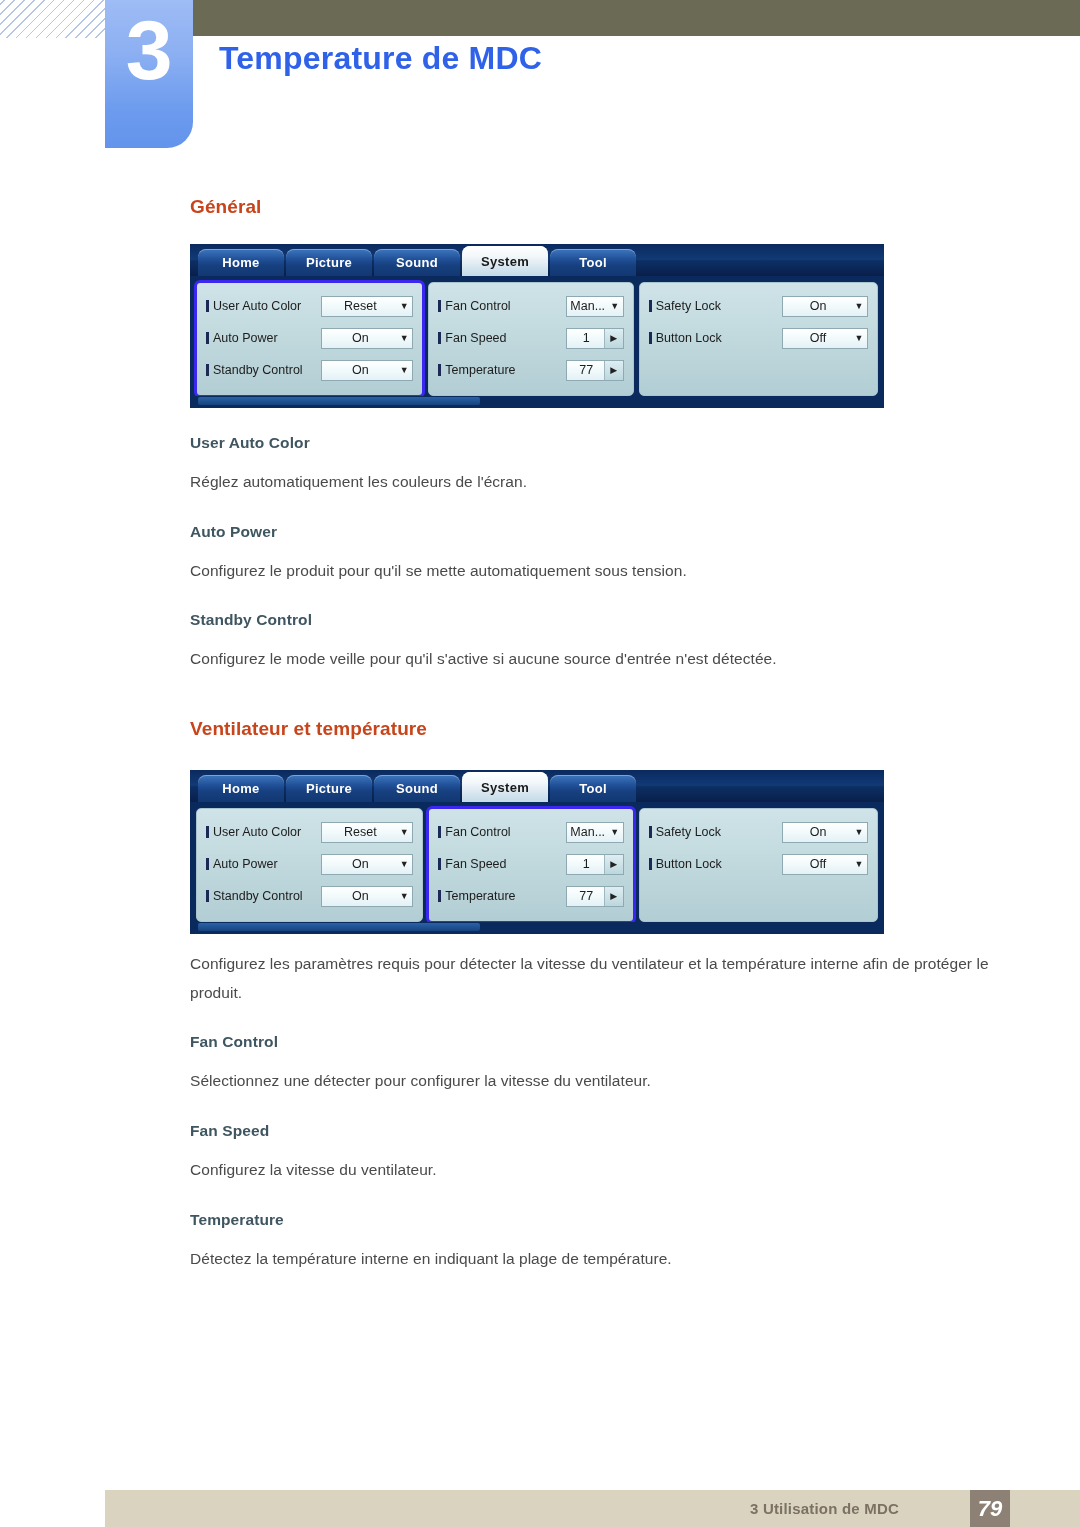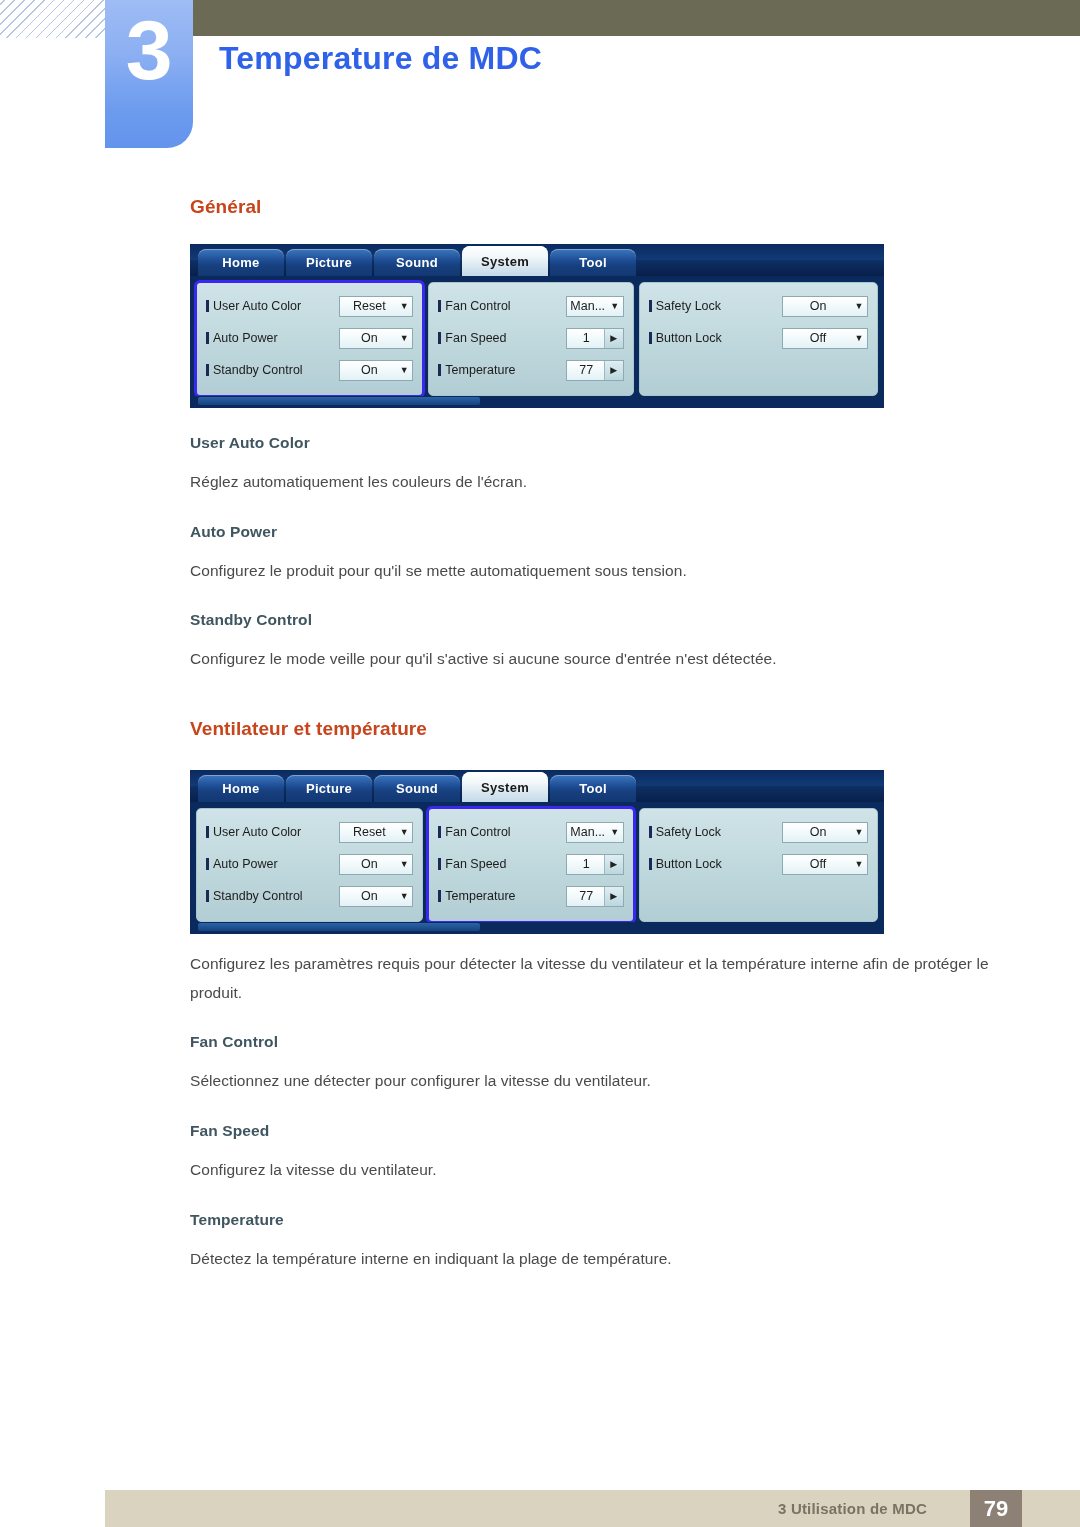--- a/index.html
+++ b/index.html
@@ -215,21 +215,21 @@
   }
   .mdc-field.spin .caret {
     background: linear-gradient(to bottom, #dfeef2 0%, #bcd7de 100%);
     border-left: 1px solid #9fb8c0;
     height: 100%;
     display: flex;
     align-items: center;
     justify-content: center;
     width: 18px;
   }
-  .w-select-a { width: 74px; }
+  .w-select-a { width: 92px; }
   .w-select-b { width: 58px; }
   .w-select-c { width: 86px; }
   .mdc-foot {
     position: relative;
     height: 12px;
     background: #0a2a5e;
   }
   .mdc-scroll {
     position: absolute;
     left: 8px;
@@ -244,37 +244,38 @@
   .footer-band {
     position: absolute;
     left: 105px;
     top: 1490px;
     width: 975px;
     height: 37px;
     background: #d9d3c0;
   }
   .footer-text {
     position: absolute;
-    right: 153px;
+    right: 181px;
     top: 1500px;
     font-size: 15px;
     font-weight: bold;
     color: #7c7163;
     letter-spacing: 0.2px;
   }
   .footer-pagebox {
     position: absolute;
     left: 970px;
     top: 1490px;
-    width: 52px;
+    width: 40px;
     height: 37px;
     background: #8d8074;
     display: flex;
     align-items: center;
     justify-content: center;
+    font-style: italic;
   }
   .footer-pagenum {
     font-size: 22px;
     font-weight: bold;
     color: #ffffff;
     line-height: 1;
   }
 </style>
 </head>
 <body>

